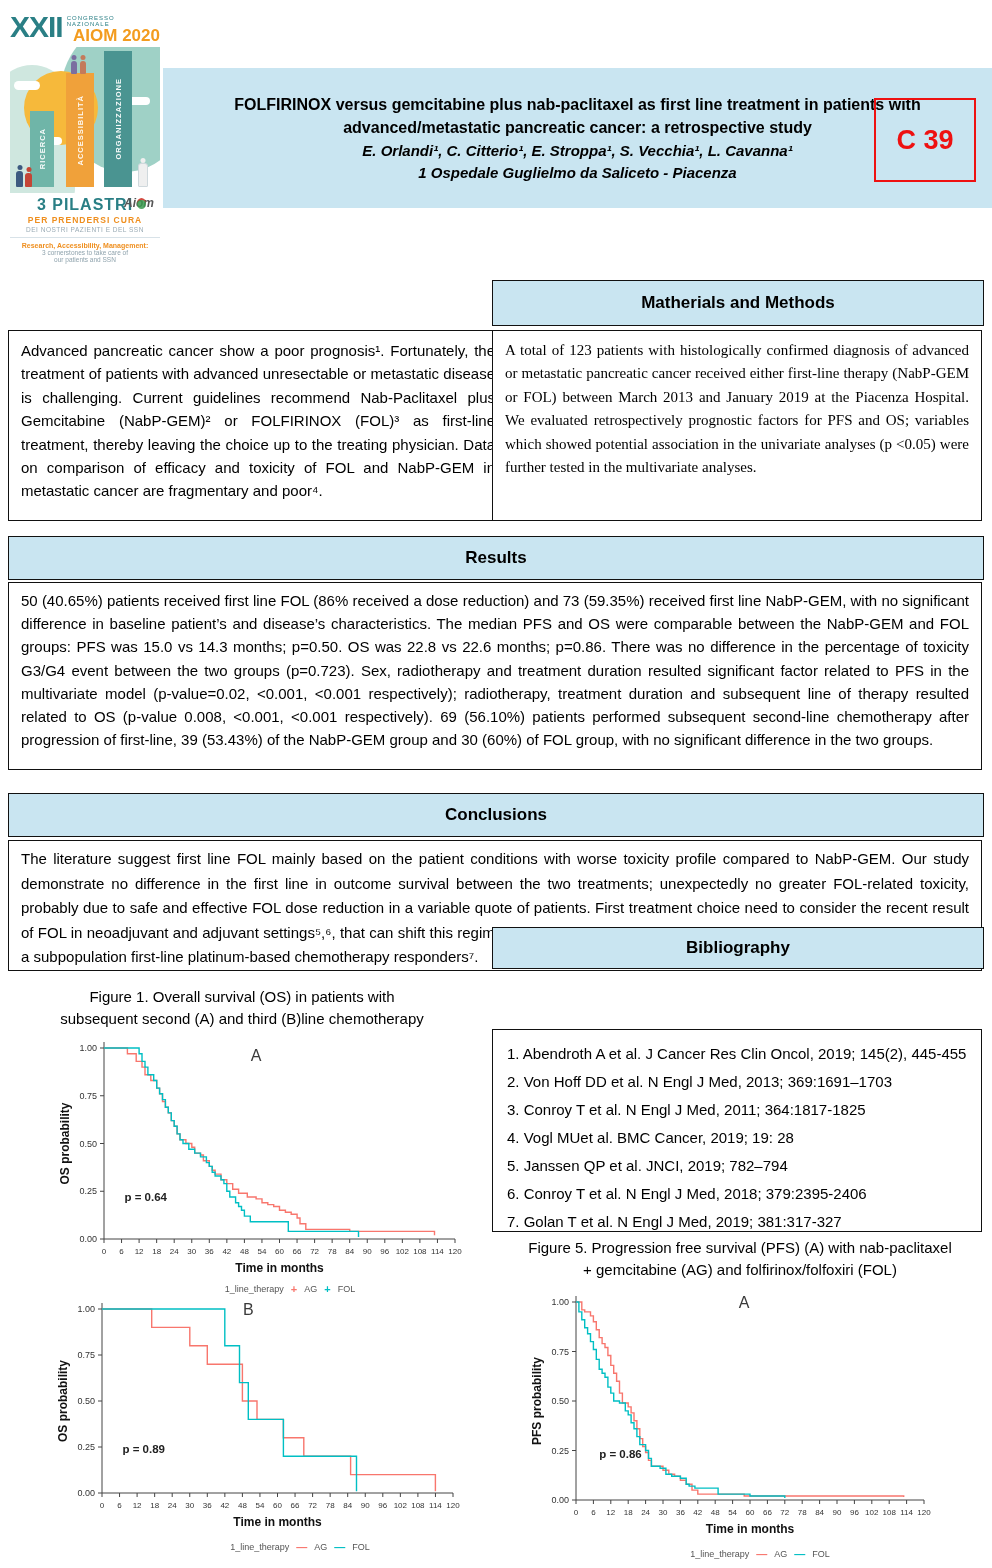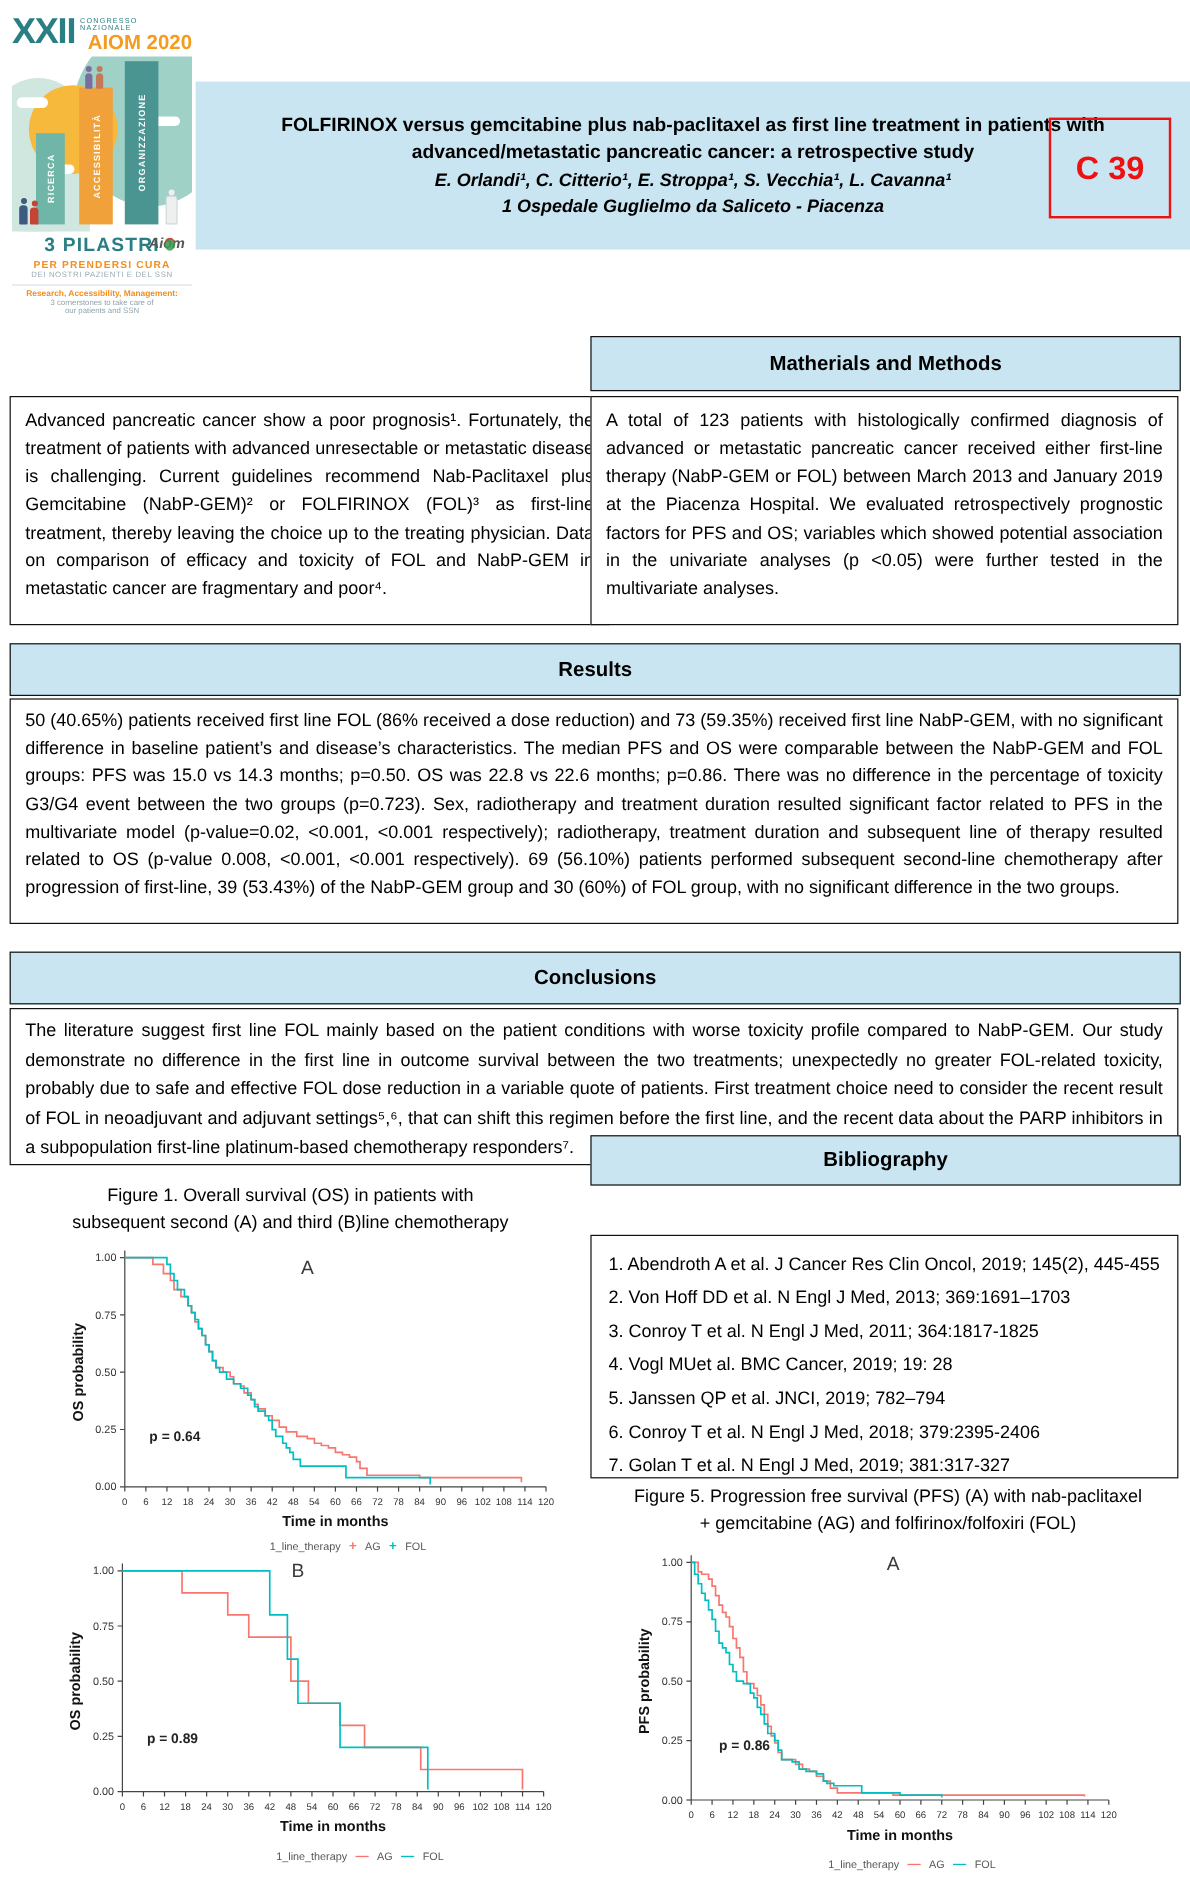--- a/index.html
+++ b/index.html
@@ -56,26 +56,26 @@
 
   
   .sec-header{position:absolute;background:#c9e5f1;border:1.5px solid #111;
               display:flex;align-items:center;justify-content:center;
               font-size:17px;font-weight:bold;}
   .sec-body{position:absolute;background:#fff;border:1.5px solid #111;
             font-size:15px;text-align:justify;padding:8px 12px;box-sizing:border-box;line-height:23.4px;}
   .hdr-background{left:8px;top:280px;width:478px;height:44px;}
   .body-background{left:8px;top:330px;width:500px;height:191px;}
   .hdr-methods{left:492px;top:280px;width:490px;height:44px;text-align:right;}
-  .body-methods{left:492px;top:330px;width:490px;height:191px;}
+  .body-methods{left:492px;top:330px;width:490px;height:191px;font-family:Liberation Serif, serif;}
   .hdr-results{left:8px;top:536px;width:974px;height:42px;}
   .body-results{left:8px;top:582px;width:974px;height:188px;line-height:23.2px;padding-top:6px;}
   .hdr-conclusions{left:8px;top:793px;width:974px;height:42px;}
   .body-conclusions{left:8px;top:840px;width:974px;height:131px;line-height:24.5px;padding-top:6px;}
-  .hdr-bib{left:492px;top:946px;width:490px;height:40px;}
+  .hdr-bib{left:492px;top:927px;width:490px;height:40px;}
   .body-bib{left:492px;top:1029px;width:490px;height:203px;text-align:left;line-height:28px;padding:10px 14px;}
   .bib-item{white-space:nowrap;overflow:hidden;}
 
   
   .fig-caption{position:absolute;text-align:center;font-size:15px;line-height:22px;}
   .cap-fig1{left:22px;top:986px;width:440px;}
   .cap-fig2{left:498px;top:1237px;width:484px;}
 
   
   svg text{font-family:"Liberation Sans",sans-serif;}

